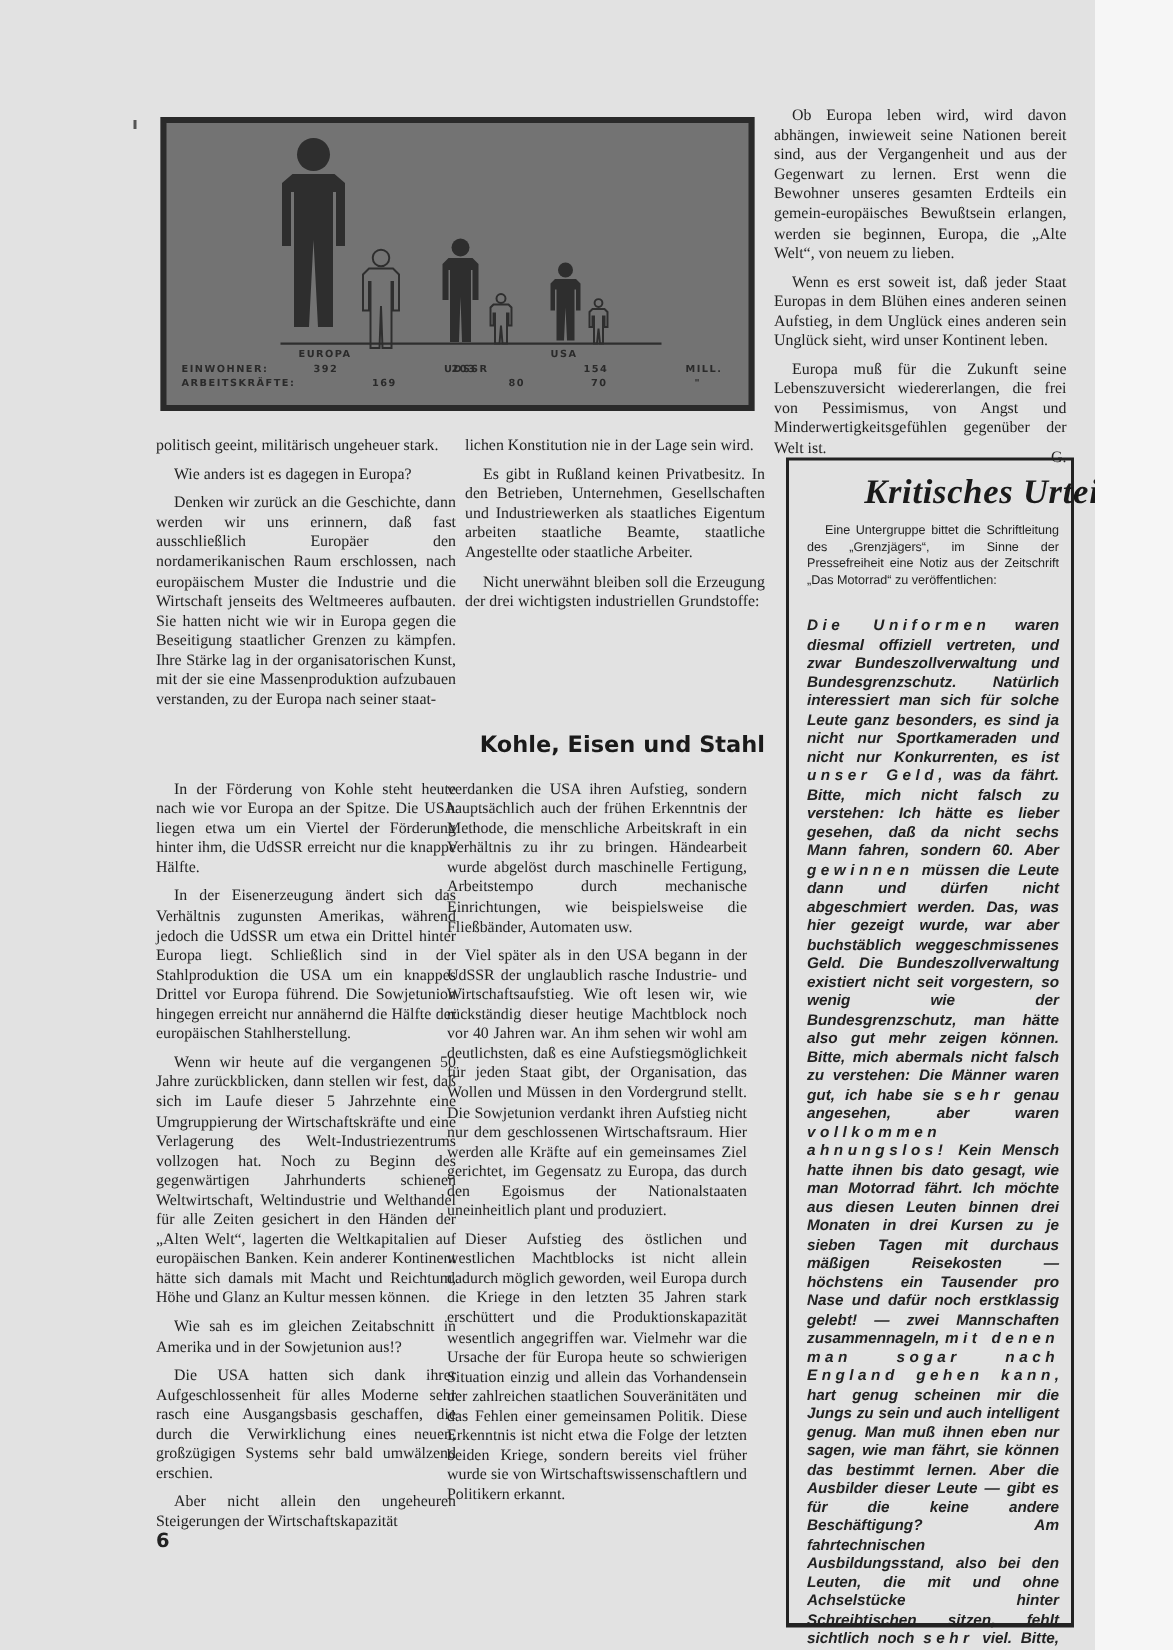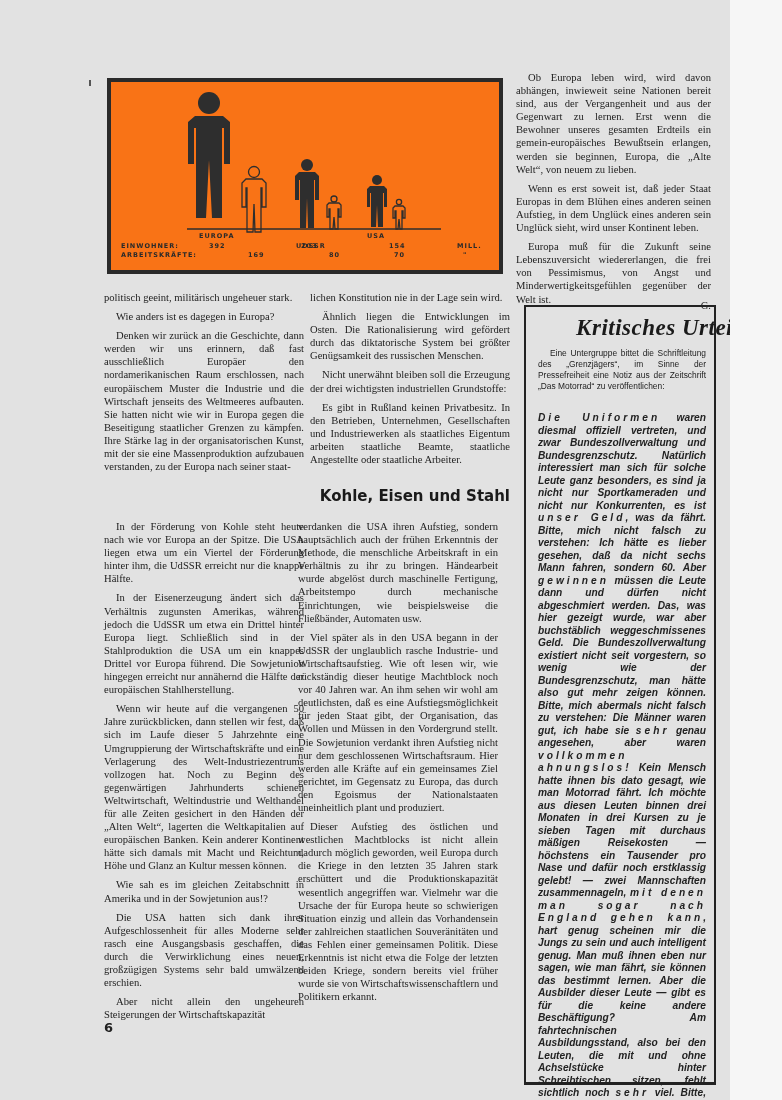--- a/index.html
+++ b/index.html
@@ -11,21 +11,21 @@
   .col p{margin:0 0 6px 0;text-indent:12px;}
   .col p.cont{text-indent:0;}
   .c1{left:104px;top:291px;width:200px;}
   .c2{left:310px;top:291px;width:200px;}
   .c3{left:516px;top:71px;width:195px;}
   .c1b{left:104px;top:520px;width:200px;}
   .c2b{left:298px;top:520px;width:200px;}
   .sig{text-align:right;display:block;margin-top:-13px;}
   .heading{position:absolute;left:104px;top:487px;width:406px;text-align:right;
            font-family:"DejaVu Sans","Liberation Sans",sans-serif;font-weight:bold;font-size:15px;color:#1a1a1a;}
-  .figure{position:absolute;left:107px;top:78px;width:396px;height:196px;border:4px solid #2a2a2a;background:#f97316;box-sizing:border-box;}
+  .figure{position:absolute;left:107px;top:78px;width:396px;height:196px;border:4px solid #2a2a2a;background:#737373;box-sizing:border-box;}
   .figure svg{position:absolute;left:0;top:0;}
   .fig-lbl{position:absolute;font-family:"DejaVu Sans",sans-serif;font-size:6.5px;font-weight:bold;letter-spacing:1px;color:#2a2a2a;text-transform:uppercase;}
   .box{position:absolute;left:524px;top:305px;width:192px;height:780px;border:2px solid #222;border-bottom-width:3px;box-sizing:border-box;}
   .box-title{position:absolute;left:0;top:8px;width:188px;text-align:center;font-family:"Liberation Serif",serif;
              font-weight:bold;font-style:italic;font-size:23px;color:#1a1a1a;letter-spacing:0.5px;margin-left:38px;}
   .box-intro{position:absolute;left:12px;top:41px;width:168px;font-family:"Liberation Sans",sans-serif;font-size:8.4px;line-height:11.1px;text-align:justify;}
   .box-intro p{margin:0;text-indent:12px;}
   .box-body{position:absolute;left:12px;top:105px;width:168px;font-family:"Liberation Sans",sans-serif;font-style:italic;font-size:10.2px;line-height:12.5px;text-align:justify;}
   .box-body p{margin:0;font-weight:bold;}
   .spaced{letter-spacing:3px;}
@@ -69,43 +69,42 @@
     <span class="fig-lbl" style="left:256px;top:150px;">USA</span>
 
     <span class="fig-lbl" style="left:10px;top:160px;">EINWOHNER:</span>
     <span class="fig-lbl" style="left:98px;top:160px;text-align:right;">392</span>
     <span class="fig-lbl" style="left:190px;top:160px;">203</span>
     <span class="fig-lbl" style="left:259px;top:160px;margin-left:19px;">154</span>
     <span class="fig-lbl" style="left:346px;top:160px;">MILL.</span>
 
     <span class="fig-lbl" style="left:10px;top:169px;">ARBEITSKRÄFTE:</span>
     <span class="fig-lbl" style="left:137px;top:169px;">169</span>
-    <span class="fig-lbl" style="left:218px;top:169px;text-align:center;">80</span>
+    <span class="fig-lbl" style="left:228px;top:169px;text-align:center;">80</span>
     <span class="fig-lbl" style="left:283px;top:169px;text-align:center;">70</span>
     <span class="fig-lbl" style="left:352px;top:169px;">"</span>
   </div>
 
   <div class="col c3">
     <p>Ob Europa leben wird, wird davon abhängen, inwieweit seine Nationen bereit sind, aus der Vergangenheit und aus der Gegenwart zu lernen. Erst wenn die Bewohner unseres gesamten Erdteils ein gemein-europäisches Bewußtsein erlangen, werden sie beginnen, Europa, die „Alte Welt“, von neuem zu lieben.</p>
     <p>Wenn es erst soweit ist, daß jeder Staat Europas in dem Blühen eines anderen seinen Aufstieg, in dem Unglück eines anderen sein Unglück sieht, wird unser Kontinent leben.</p>
     <p>Europa muß für die Zukunft seine Lebenszuversicht wiedererlangen, die frei von Pessimismus, von Angst und Minderwertigkeitsgefühlen gegenüber der Welt ist.</p>
     <span class="sig">G.</span>
   </div>
 
   <div class="col c1">
     <p class="cont">politisch geeint, militärisch ungeheuer stark.</p>
     <p>Wie anders ist es dagegen in Europa?</p>
     <p>Denken wir zurück an die Geschichte, dann werden wir uns erinnern, daß fast ausschließlich Europäer den nordamerikanischen Raum erschlossen, nach europäischem Muster die Industrie und die Wirtschaft jenseits des Weltmeeres aufbauten. Sie hatten nicht wie wir in Europa gegen die Beseitigung staatlicher Grenzen zu kämpfen. Ihre Stärke lag in der organisatorischen Kunst, mit der sie eine Massenproduktion aufzubauen verstanden, zu der Europa nach seiner staat-</p>
   </div>
 
   <div class="col c2">
     <p class="cont">lichen Konstitution nie in der Lage sein wird.</p>
-    <p>Ähnlich liegen die Entwicklungen im Osten. Die Rationalisierung wird gefördert durch das diktatorische System bei größter Genügsamkeit des russischen Menschen.</p>
+    <p>Es gibt in Rußland keinen Privatbesitz. In den Betrieben, Unternehmen, Gesellschaften und Industriewerken als staatliches Eigentum arbeiten staatliche Beamte, staatliche Angestellte oder staatliche Arbeiter.</p>
     <p>Nicht unerwähnt bleiben soll die Erzeugung der drei wichtigsten industriellen Grundstoffe:</p>
-    <p>Es gibt in Rußland keinen Privatbesitz. In den Betrieben, Unternehmen, Gesellschaften und Industriewerken als staatliches Eigentum arbeiten staatliche Beamte, staatliche Angestellte oder staatliche Arbeiter.</p>
   </div>
 
   <div class="heading">Kohle, Eisen und Stahl</div>
 
   <div class="col c1b">
     <p>In der Förderung von Kohle steht heute nach wie vor Europa an der Spitze. Die USA liegen etwa um ein Viertel der Förderung hinter ihm, die UdSSR erreicht nur die knappe Hälfte.</p>
     <p>In der Eisenerzeugung ändert sich das Verhältnis zugunsten Amerikas, während jedoch die UdSSR um etwa ein Drittel hinter Europa liegt. Schließlich sind in der Stahlproduktion die USA um ein knappes Drittel vor Europa führend. Die Sowjetunion hingegen erreicht nur annähernd die Hälfte der europäischen Stahlherstellung.</p>
     <p>Wenn wir heute auf die vergangenen 50 Jahre zurückblicken, dann stellen wir fest, daß sich im Laufe dieser 5 Jahrzehnte eine Umgruppierung der Wirtschaftskräfte und eine Verlagerung des Welt-Industriezentrums vollzogen hat. Noch zu Beginn des gegenwärtigen Jahrhunderts schienen Weltwirtschaft, Weltindustrie und Welthandel für alle Zeiten gesichert in den Händen der „Alten Welt“, lagerten die Weltkapitalien auf europäischen Banken. Kein anderer Kontinent hätte sich damals mit Macht und Reichtum, Höhe und Glanz an Kultur messen können.</p>
     <p>Wie sah es im gleichen Zeitabschnitt in Amerika und in der Sowjetunion aus!?</p>
     <p>Die USA hatten sich dank ihrer Aufgeschlossenheit für alles Moderne sehr rasch eine Ausgangsbasis geschaffen, die durch die Verwirklichung eines neuen, großzügigen Systems sehr bald umwälzend erschien.</p>

